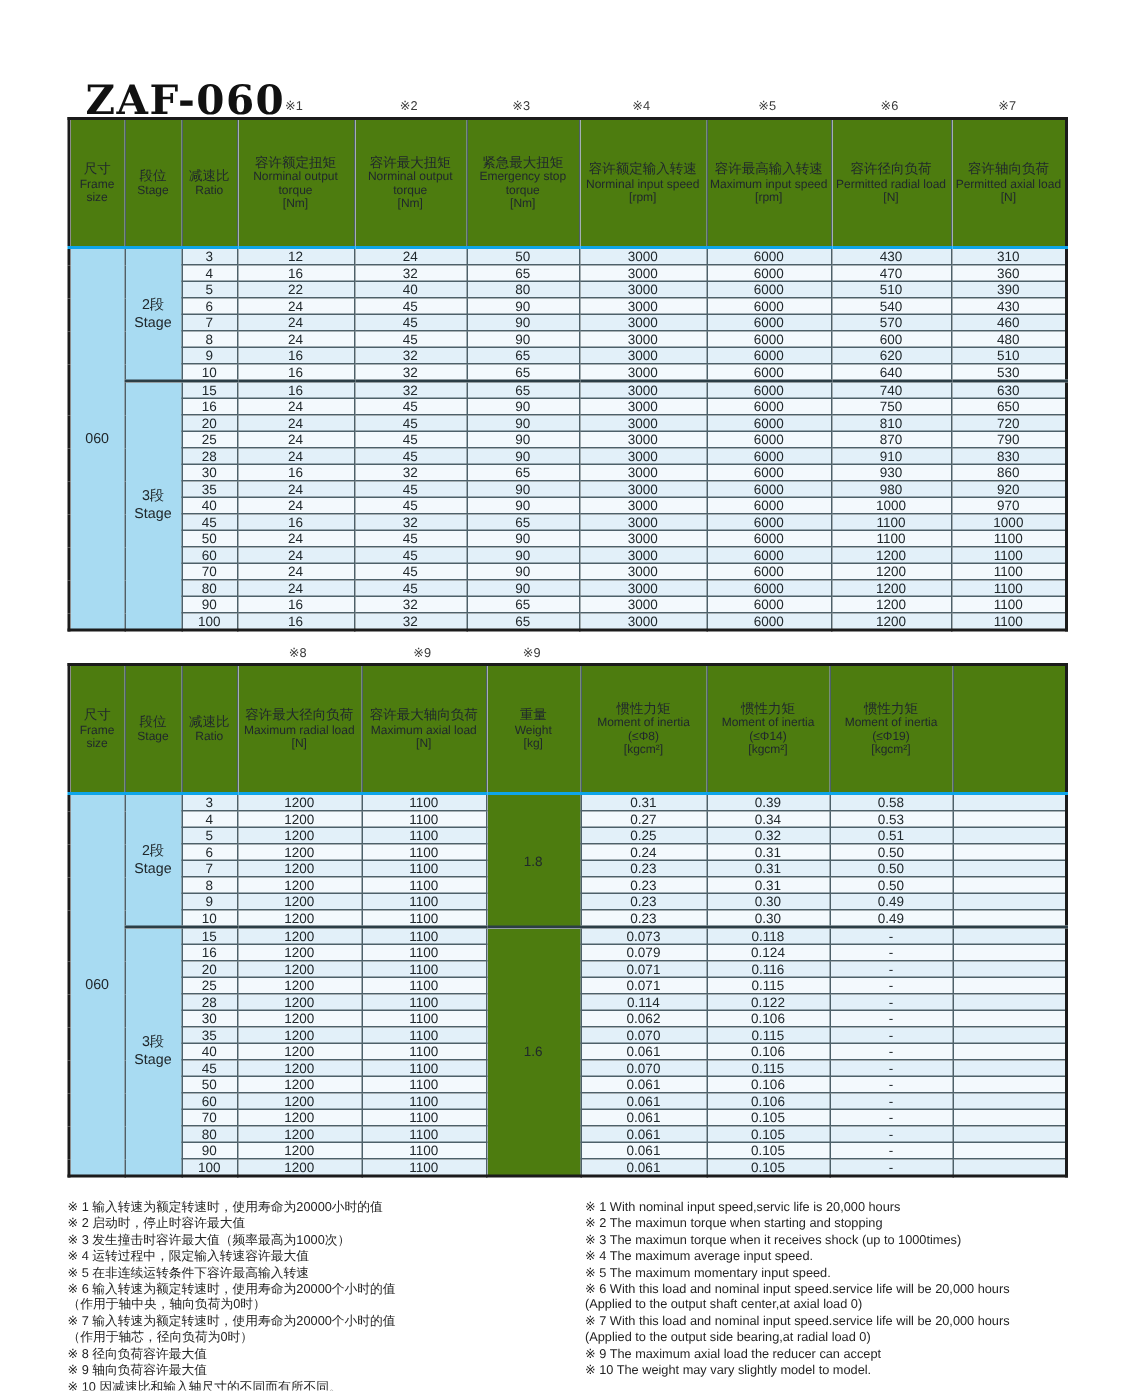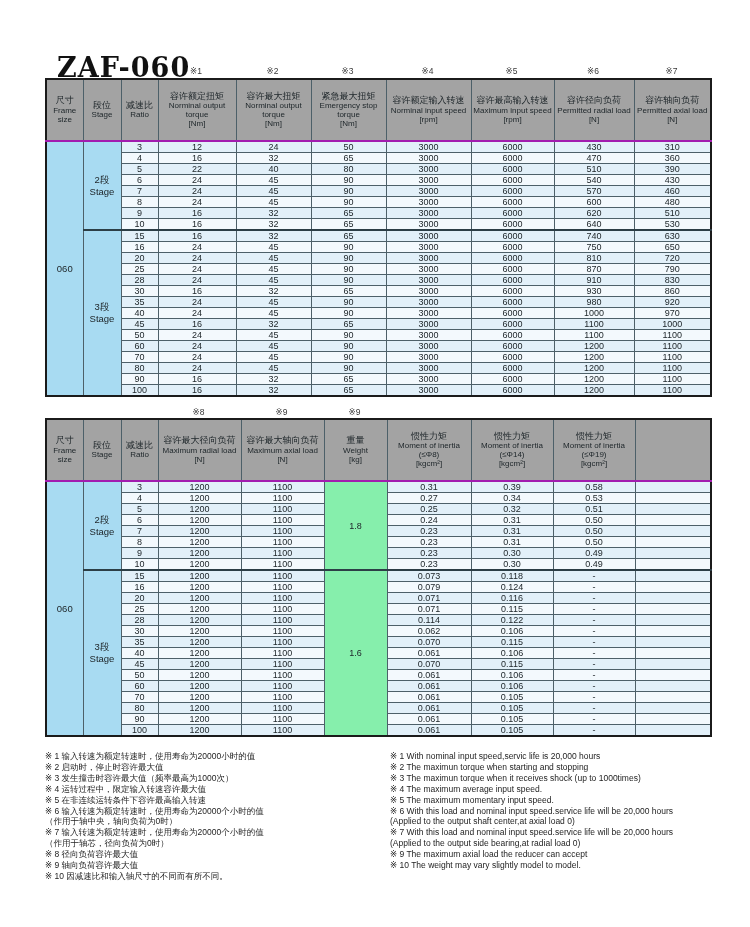--- a/index.html
+++ b/index.html
@@ -19,29 +19,29 @@
   table.marks { table-layout:fixed; width:665px; border-collapse:collapse; }
   .head table.marks { position:absolute; left:0; bottom:1px; }
   table.marks td { height:13px; font-size:8.5px; color:#3a3a3a; text-align:center; padding:0; }
 
   table.spec { table-layout:fixed; width:665px; border-collapse:collapse; border:2px solid #1b1b1b; }
   table.spec th, table.spec td {
     border:1px solid #4d6069; text-align:center; vertical-align:middle;
     color:#20282c; overflow:hidden; padding:0;
   }
   table.spec thead th {
-    background:#a3a3a3; height:50px; font-weight:normal; padding:5px 0;
-    border-bottom:2px solid #a21caf;
+    background:#4d7c0f; height:50px; font-weight:normal; padding:17px 0;
+    border-bottom:2px solid #0ea5e9;
   }
   .hzh { font-size:9px; line-height:1.25; }
   .hen { font-size:8px; line-height:1.12; }
   table.spec tbody td { height:10px; font-size:9px; line-height:10px; background:#e2f0f9; }
   table.spec tbody tr.even td { background:#f3f9fd; }
   table.spec tbody td.merge { background:#a8dbf2; font-size:9.5px; line-height:1.25; }
-  table.spec tbody td.weight { background:#86efac; font-size:9px; }
+  table.spec tbody td.weight { background:#4d7c0f; font-size:9px; }
   table.spec tbody tr.group-start td { border-top:2px solid #2c3e46; }
 
   .gap { height:8px; }
 
   .notes { display:flex; margin-top:14px; width:690px; }
   .notes-col { white-space:pre-line; font-size:8.5px; line-height:10.9px; color:#242424; }
   .notes-col.zh { width:345px; }
   .notes-col.en { width:335px; }
   .note { margin:0; }
 </style>

